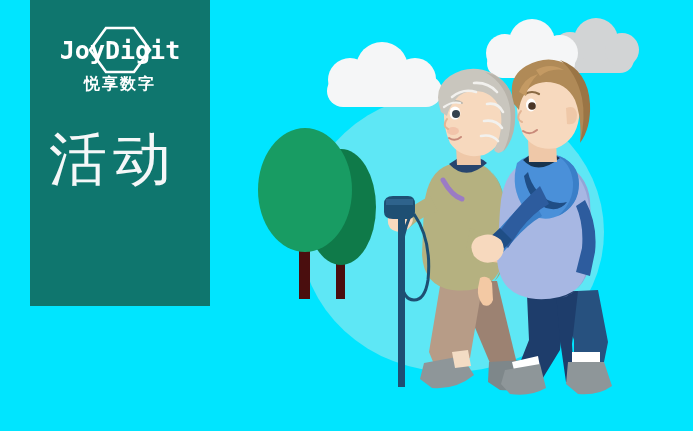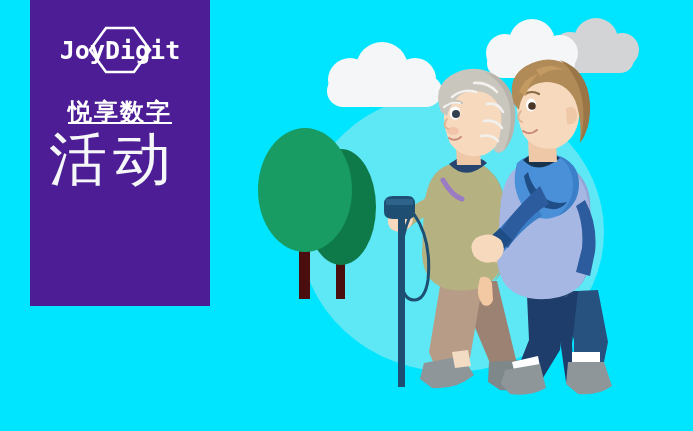--- a/index.html
+++ b/index.html
@@ -22,21 +22,21 @@
     inset: 0;
     background: #00e5ff;
   }
   
   #title-panel {
     position: absolute;
     left: 30px;
     top: 0;
     width: 180px;
     height: 306px;
-    background: #4c1d95;
+    background: #0f766e;
     z-index: 40;
   }
   #logo-block {
     position: absolute;
     left: 0;
     top: 26px;
     width: 180px;
     text-align: center;
   }
   #logo-mark {
@@ -63,27 +63,26 @@
     align-items: center;
     justify-content: center;
     font-family: "DejaVu Sans Mono", monospace;
     font-weight: bold;
     font-size: 25px;
     letter-spacing: 0px;
     color: #ffffff;
     line-height: 1;
   }
   #logo-cn {
-    margin-top: 22px;
+    margin-top: 0;
     font-family: "DejaVu Sans", sans-serif;
     font-weight: bold;
-    font-size: 24px;
+    font-size: 16px;
     letter-spacing: 2px;
     color: #ffffff;
-    text-decoration: underline;
   }
   #headline {
     position: absolute;
     left: 0;
     top: 128px;
     width: 160px;
     text-align: center;
     color: #f5f7f8;
     font-family: "DejaVu Sans", sans-serif;
     font-weight: normal;

